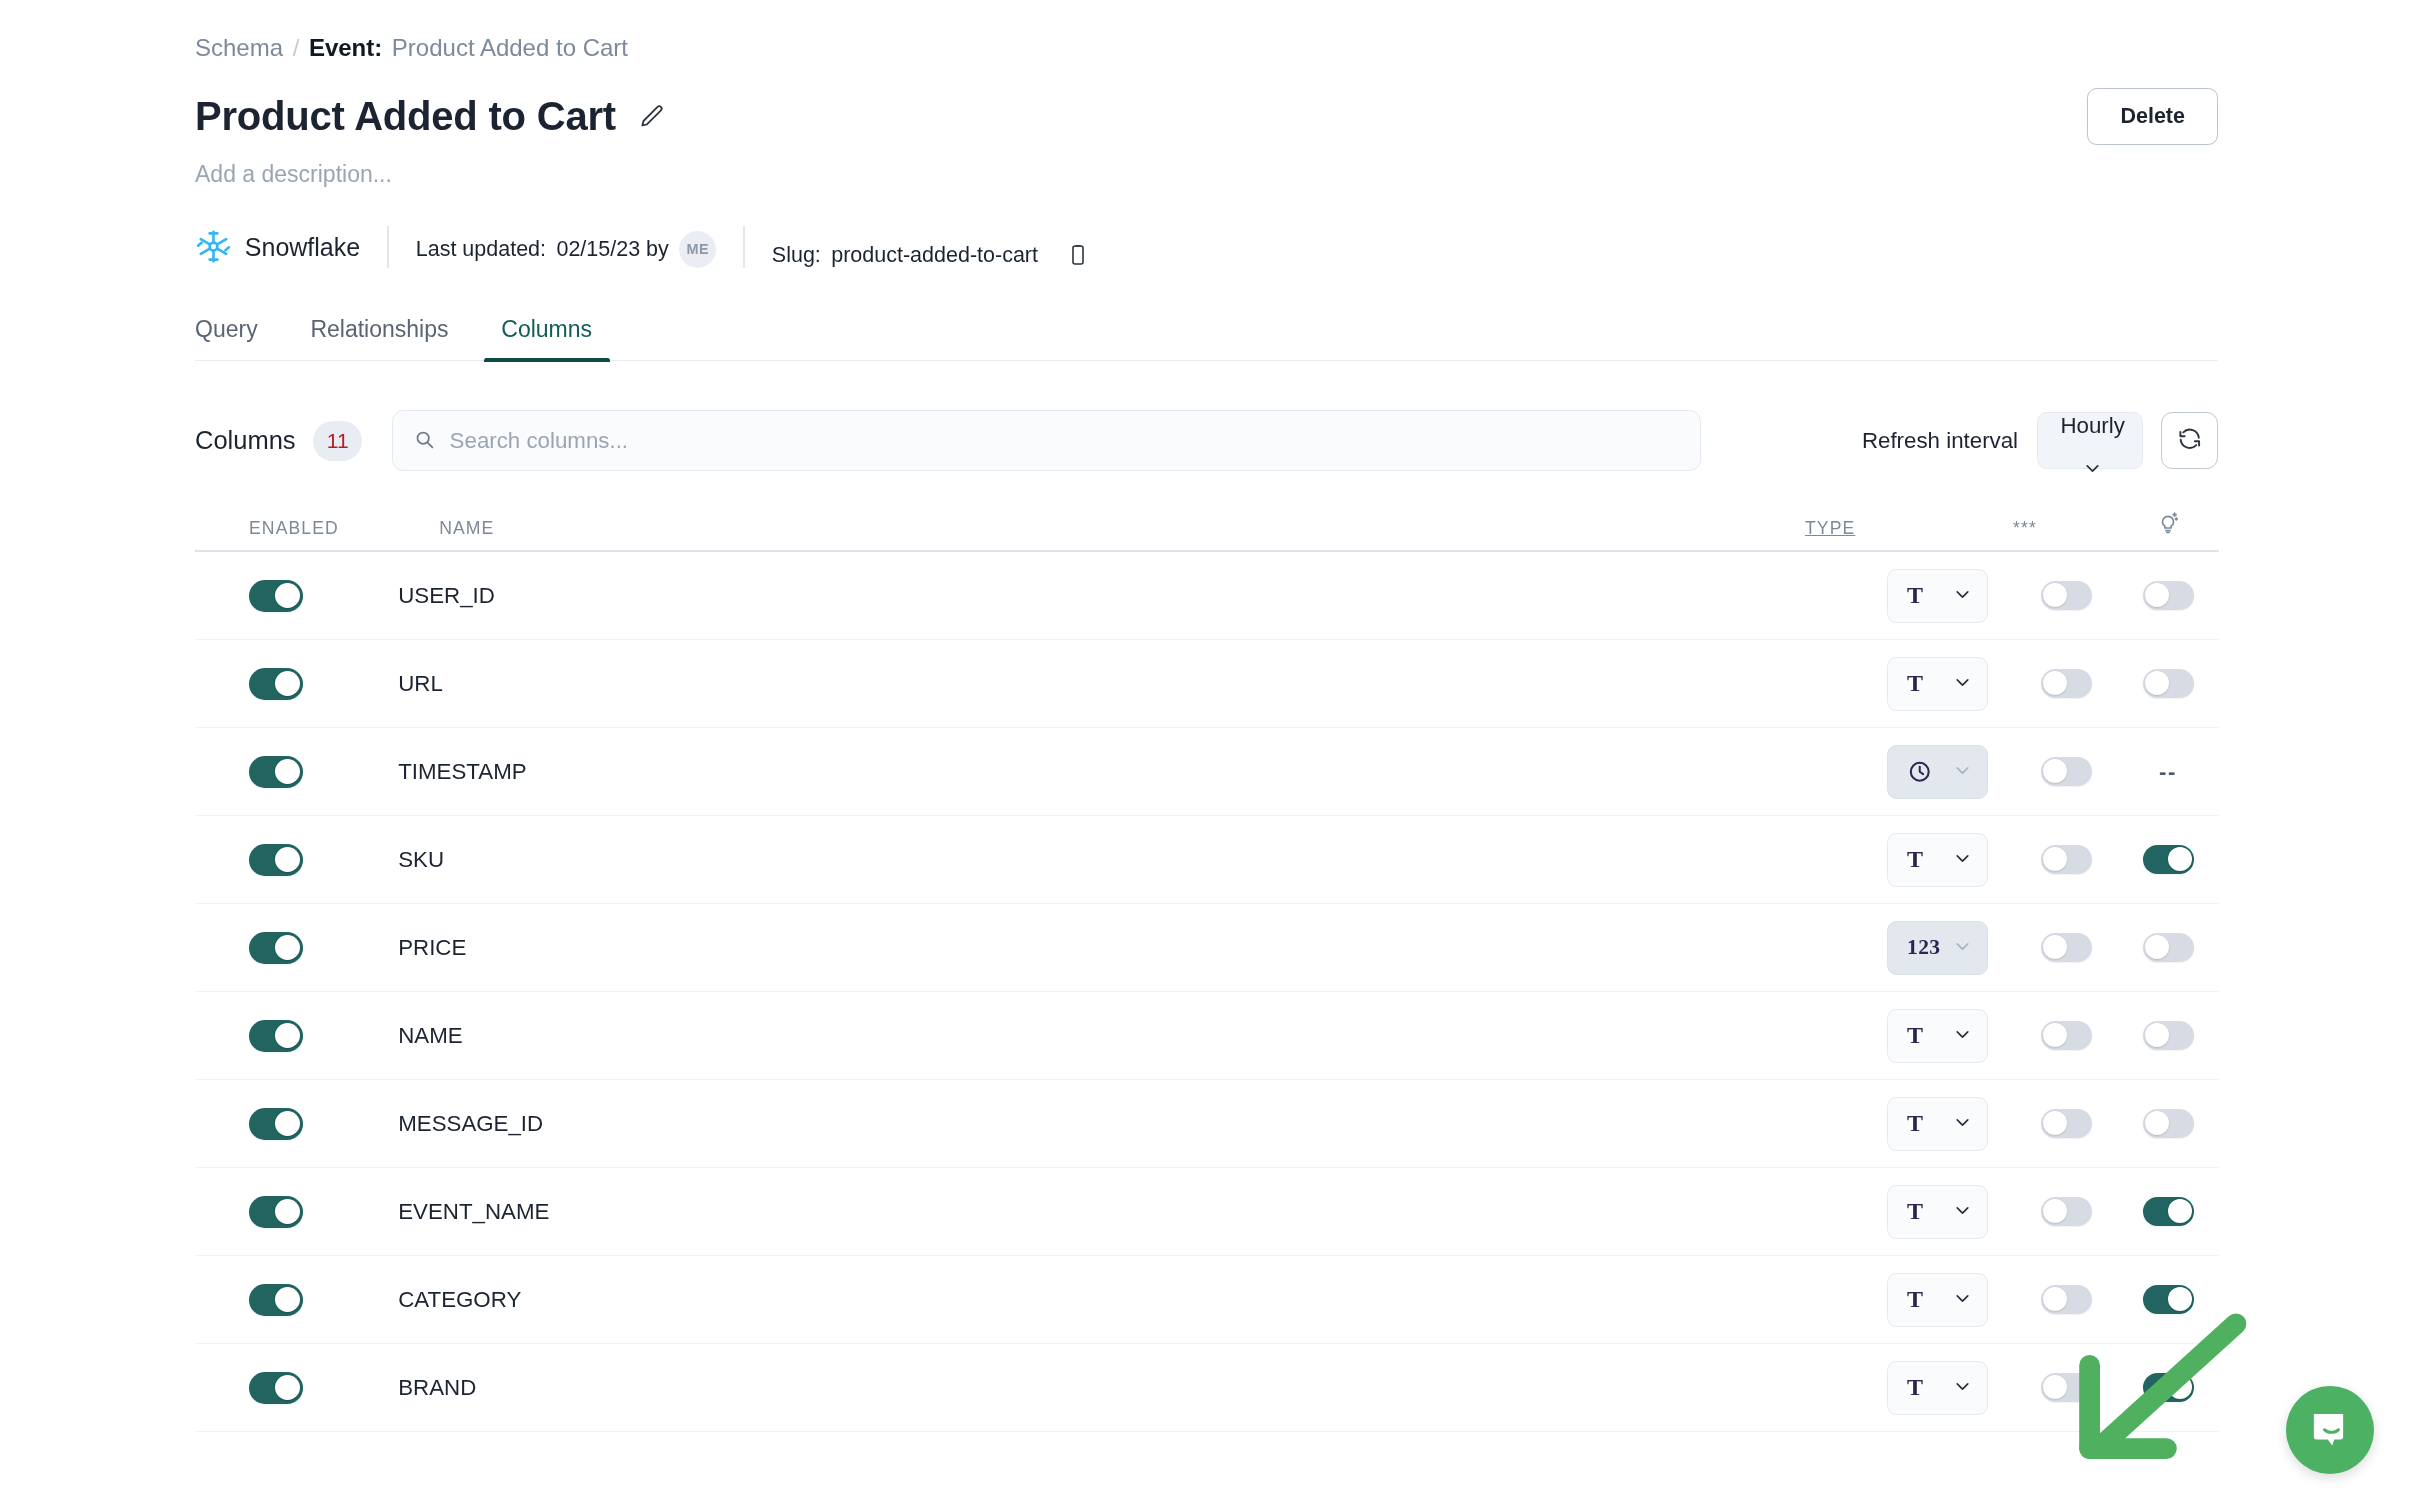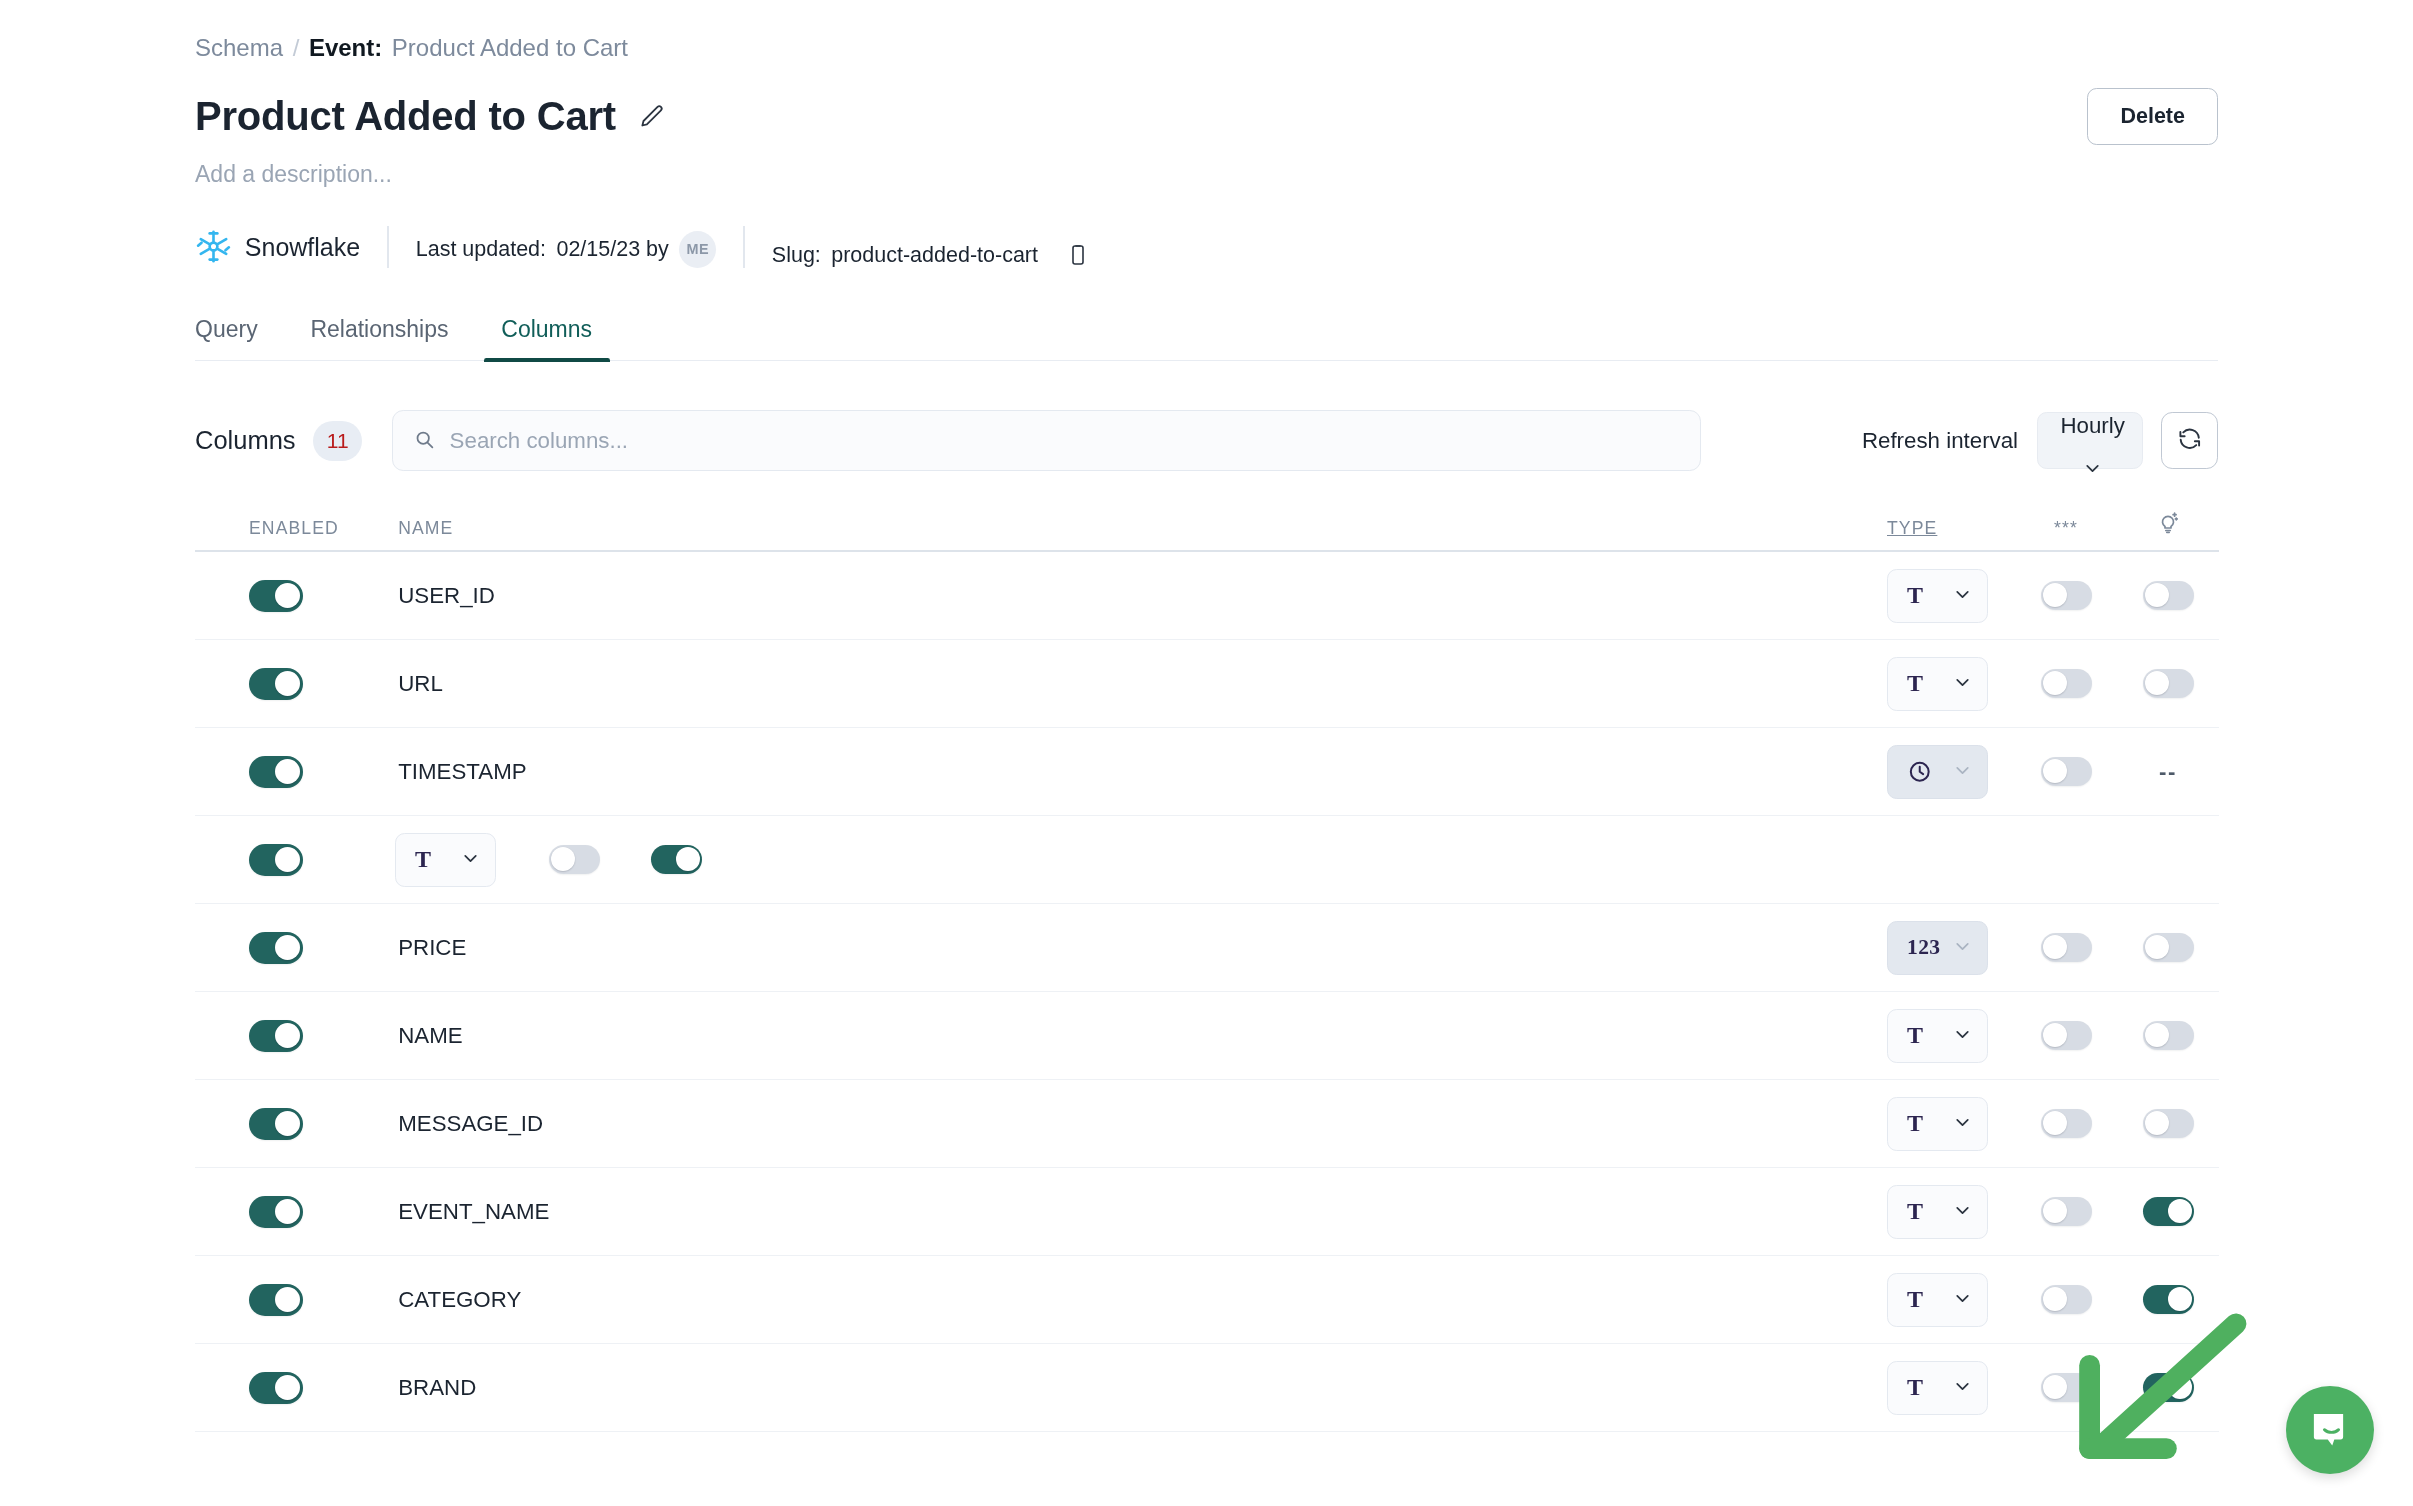--- a/index.html
+++ b/index.html
@@ -86,21 +86,21 @@
   .refresh-btn {
     margin-left: 17.6px; width: 57px; height: 57px; border: 1.6px solid #c0c8d3;
     border-radius: 11.2px; background: #fff; display: inline-flex;
     align-items: center; justify-content: center; cursor: pointer;
   }
 
   
   .table { margin-top: 35px; width: 2024px; }
   .thead {
     display: flex; align-items: flex-end; height: 46px;
-    border-bottom: 2.4px solid #dde3ea; padding-bottom: 11.2px;
+    border-bottom: 2.4px solid #dde3ea; padding-bottom: 11.2px; gap: 41px;
   }
   .th { font-size: 17.6px; color: #7c899a; letter-spacing: 1.1px; font-weight: 400; }
   .c-enabled { width: 200px; padding-left: 54px; }
   .c-name    { flex: 1; padding-left: 3.2px; }
   .c-type    { width: 128px; text-decoration: underline; }
   .c-pii     { width: 102px; text-align: center; }
   .c-ai      { width: 102px; text-align: center; }
 
   .trow {
     display: flex; align-items: center; height: 88px;
@@ -348,20 +348,21 @@
           <div class="cell-ai">
             <span class="dashes">--</span>
           </div>
         </div>
         <div class="trow">
           <div class="cell-enabled">
             <div class="toggle big on">
               <span class="knob"></span>
             </div>
           </div>
+          <div class="cell-name">SKU</div>
           <div class="cell-type">
             <div class="type-chip">
               <span class="type-glyph">T</span>
               <span><svg width="21" height="21" viewBox="0 0 24 24" fill="none" stroke="#2b3440" stroke-width="2" stroke-linecap="round" stroke-linejoin="round">
                   <path d="M6 9l6 6 6-6"></path>
                 </svg></span>
             </div>
           </div>
           <div class="cell-pii">
             <div class="toggle">

